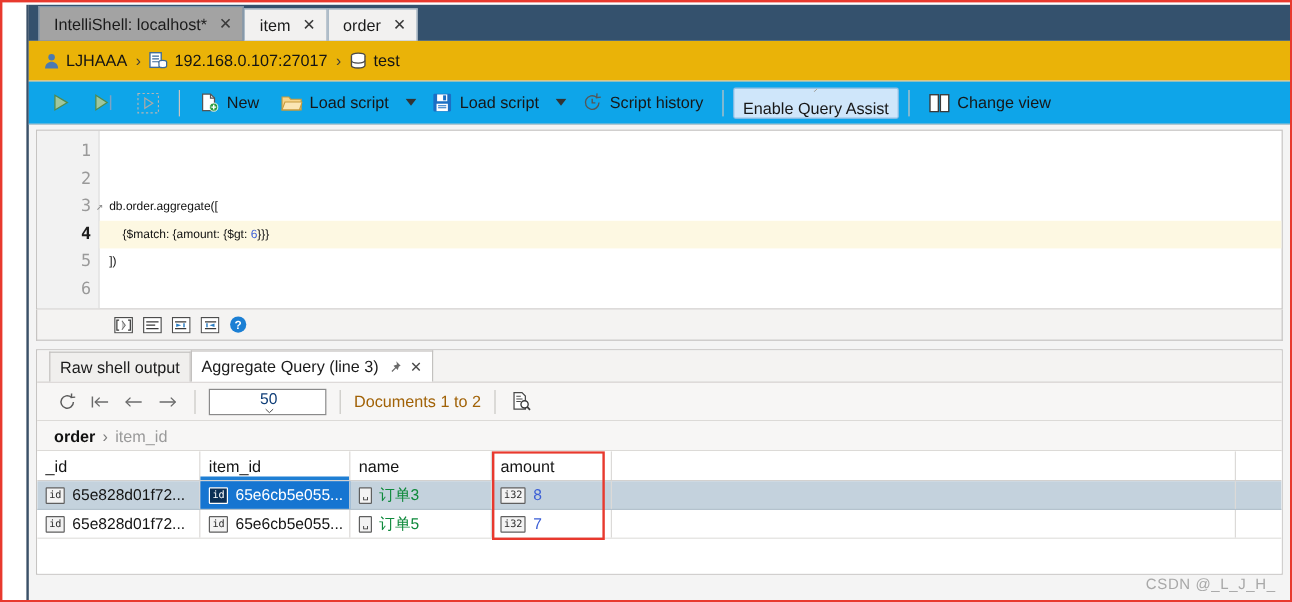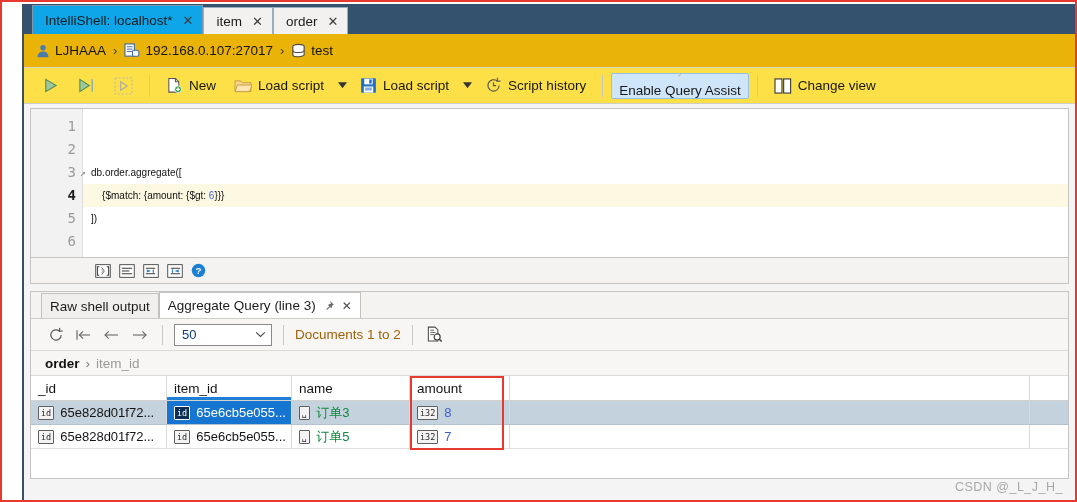--- a/index.html
+++ b/index.html
@@ -47,21 +47,21 @@
     padding: 0 9px 0 12px;
     background: #f2f1f0;
     border: 1px solid #9badbd;
     border-bottom: none;
     font-size: 13.5px;
     color: #1b1b1b;
     white-space: nowrap;
     position: relative;
   }
   .tab.active {
-    background: #0ea5e9;
+    background: #a3a3a3;
     height: 29px;
     border-color: #7e95ab;
     z-index: 2;
   }
   .tab .x {
     font-size: 13px;
     color: #3a3a3a;
     line-height: 1;
     font-family: "DejaVu Sans", sans-serif;
   }
@@ -77,21 +77,21 @@
     gap: 5px;
     font-size: 13.5px;
   }
   .crumbbar .sep { color: #3c3c3c; margin: 0 2px; font-size: 13px;}
   .crumb { display: flex; align-items: center; gap: 5px; }
   .crumb .lbl { color: #141414; }
 
   
   .toolbar {
     height: 36px;
-    background: #fde047;
+    background: #0ea5e9;
     border-bottom: 1px solid #cfcdca;
     display: flex;
     align-items: center;
     padding-left: 10px;
     gap: 2px;
   }
   .tbtn {
     height: 26px;
     display: flex;
     align-items: center;
@@ -235,20 +235,21 @@
   .pagesel {
     width: 98px; height: 22px;
     border: 1px solid #8a8a8a;
     background: #ffffff;
     display: flex;
     align-items: center;
     justify-content: space-between;
     padding: 0 5px 0 7px;
     font-size: 13px;
     color: #0e3d77;
+    flex-direction: column;
   }
   .vsep { width:1px; height:20px; background:#c9c7c4; margin:0 5px; }
   .doccount { color: #a16207; font-size: 13.5px; white-space: nowrap; }
 
   .rcrumb {
     height: 25px;
     background: #f7f6f5;
     border-bottom: 1px solid #dcdad7;
     display: flex;
     align-items: center;

